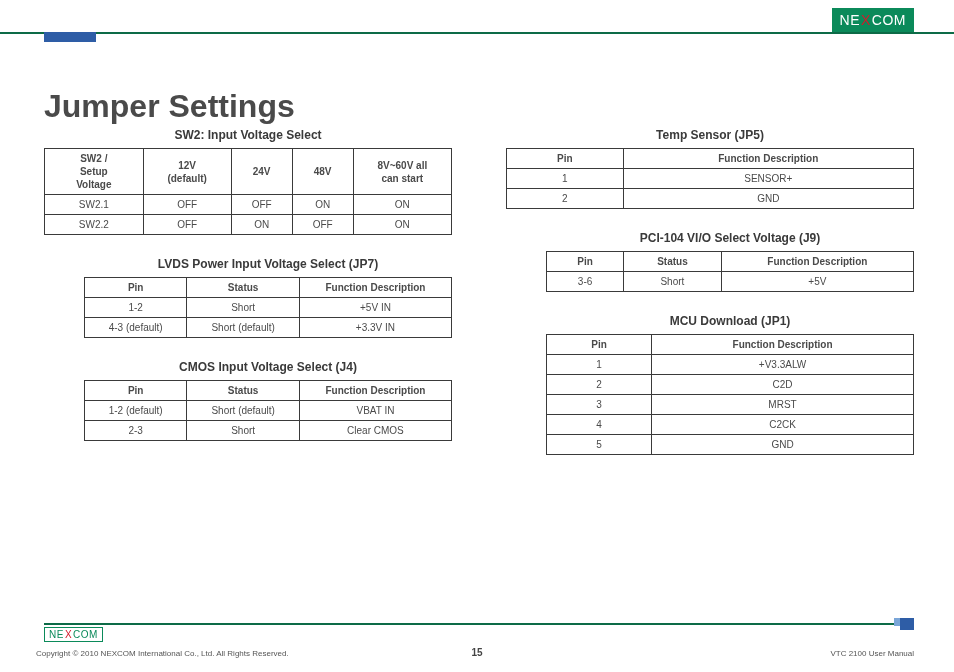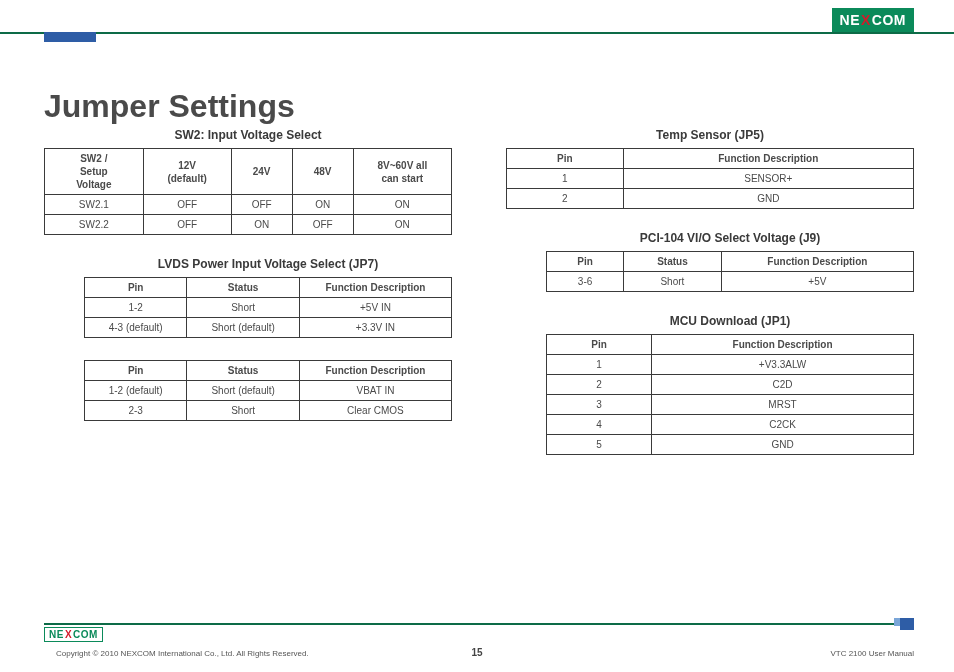--- a/index.html
+++ b/index.html
@@ -39,21 +39,21 @@
     }
     .logo-bottom {
       position: absolute;
       bottom: 30px;
       left: 44px;
     }
     .logo-box {
       border: 2px solid #0b8a5a;
       background: #0b8a5a;
       color: #fff;
-      font-weight: bold;
+      font-weight: normal;
       padding: 2px 6px;
       display: inline-flex;
       align-items: flex-start;
       font-size: 14px;
       letter-spacing: 0.5px;
     }
     .logo-box.small {
       font-size: 10px;
       padding: 1px 4px;
       background: #fff;
@@ -132,21 +132,21 @@
       position: absolute;
       bottom: 46px;
       right: 48px;
       width: 12px;
       height: 8px;
       background: #7aa6d8;
     }
     .copyright {
       position: absolute;
       bottom: 14px;
-      left: 56px;
+      left: 36px;
       font-size: 8px;
       color: #555;
     }
     .page-number {
       position: absolute;
       bottom: 14px;
       left: 0;
       right: 0;
       text-align: center;
       font-size: 10px;
@@ -231,20 +231,21 @@
           <tr>
             <td>4-3 (default)</td>
             <td>Short (default)</td>
             <td>+3.3V IN</td>
           </tr>
         </tbody>
       </table>
     </div>
 
     <div class="section">
+      <div class="section-title">CMOS Input Voltage Select (J4)</div>
       <table>
         <thead>
           <tr>
             <th>Pin</th>
             <th>Status</th>
             <th>Function Description</th>
           </tr>
         </thead>
         <tbody>
           <tr>

